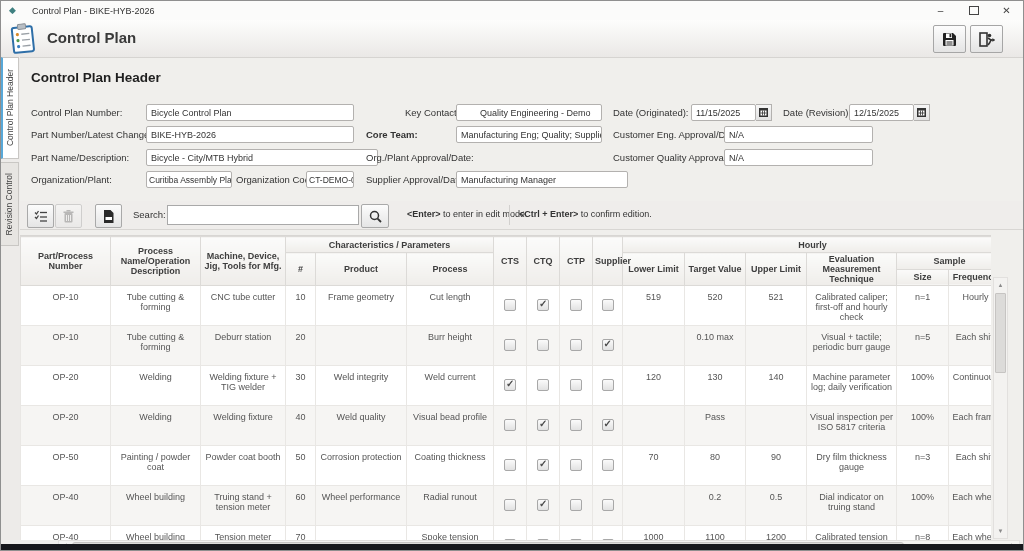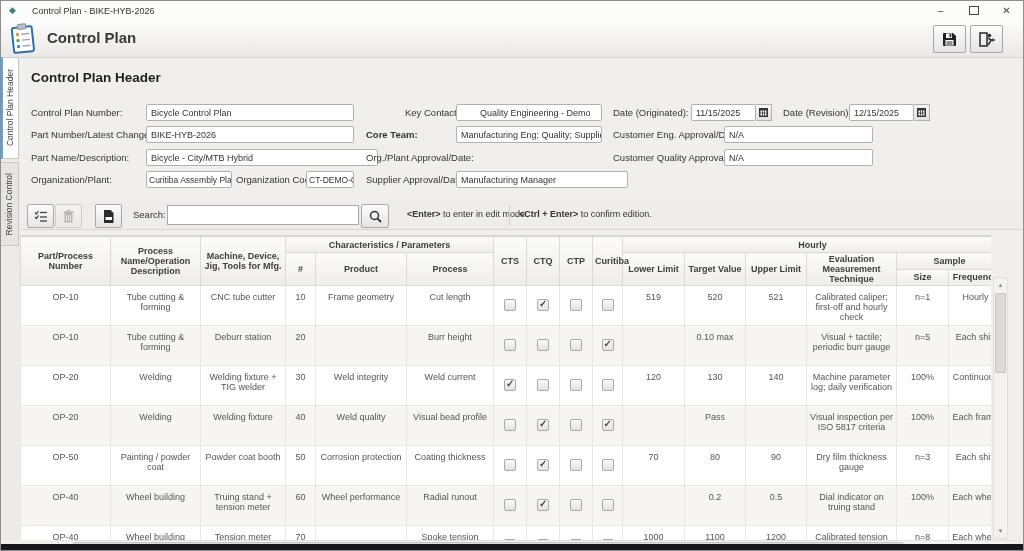--- a/index.html
+++ b/index.html
@@ -244,21 +244,21 @@
         </colgroup>
         <thead>
           <tr class="grp">
             <th rowspan="3">Part/Process Number</th>
             <th rowspan="3">Process Name/Operation Description</th>
             <th rowspan="3">Machine, Device, Jig, Tools for Mfg.</th>
             <th colspan="3">Characteristics / Parameters</th>
             <th rowspan="3">CTS</th>
             <th rowspan="3">CTQ</th>
             <th rowspan="3">CTP</th>
-            <th rowspan="3">Curitiba</th>
+            <th rowspan="3">Supplier</th>
             <th colspan="6">Hourly</th>
           </tr>
           <tr>
             <th rowspan="2">#</th>
             <th rowspan="2">Product</th>
             <th rowspan="2">Process</th>
             <th rowspan="2">Lower Limit</th>
             <th rowspan="2">Target Value</th>
             <th rowspan="2">Upper Limit</th>
             <th rowspan="2">Evaluation Measurement Technique</th>

